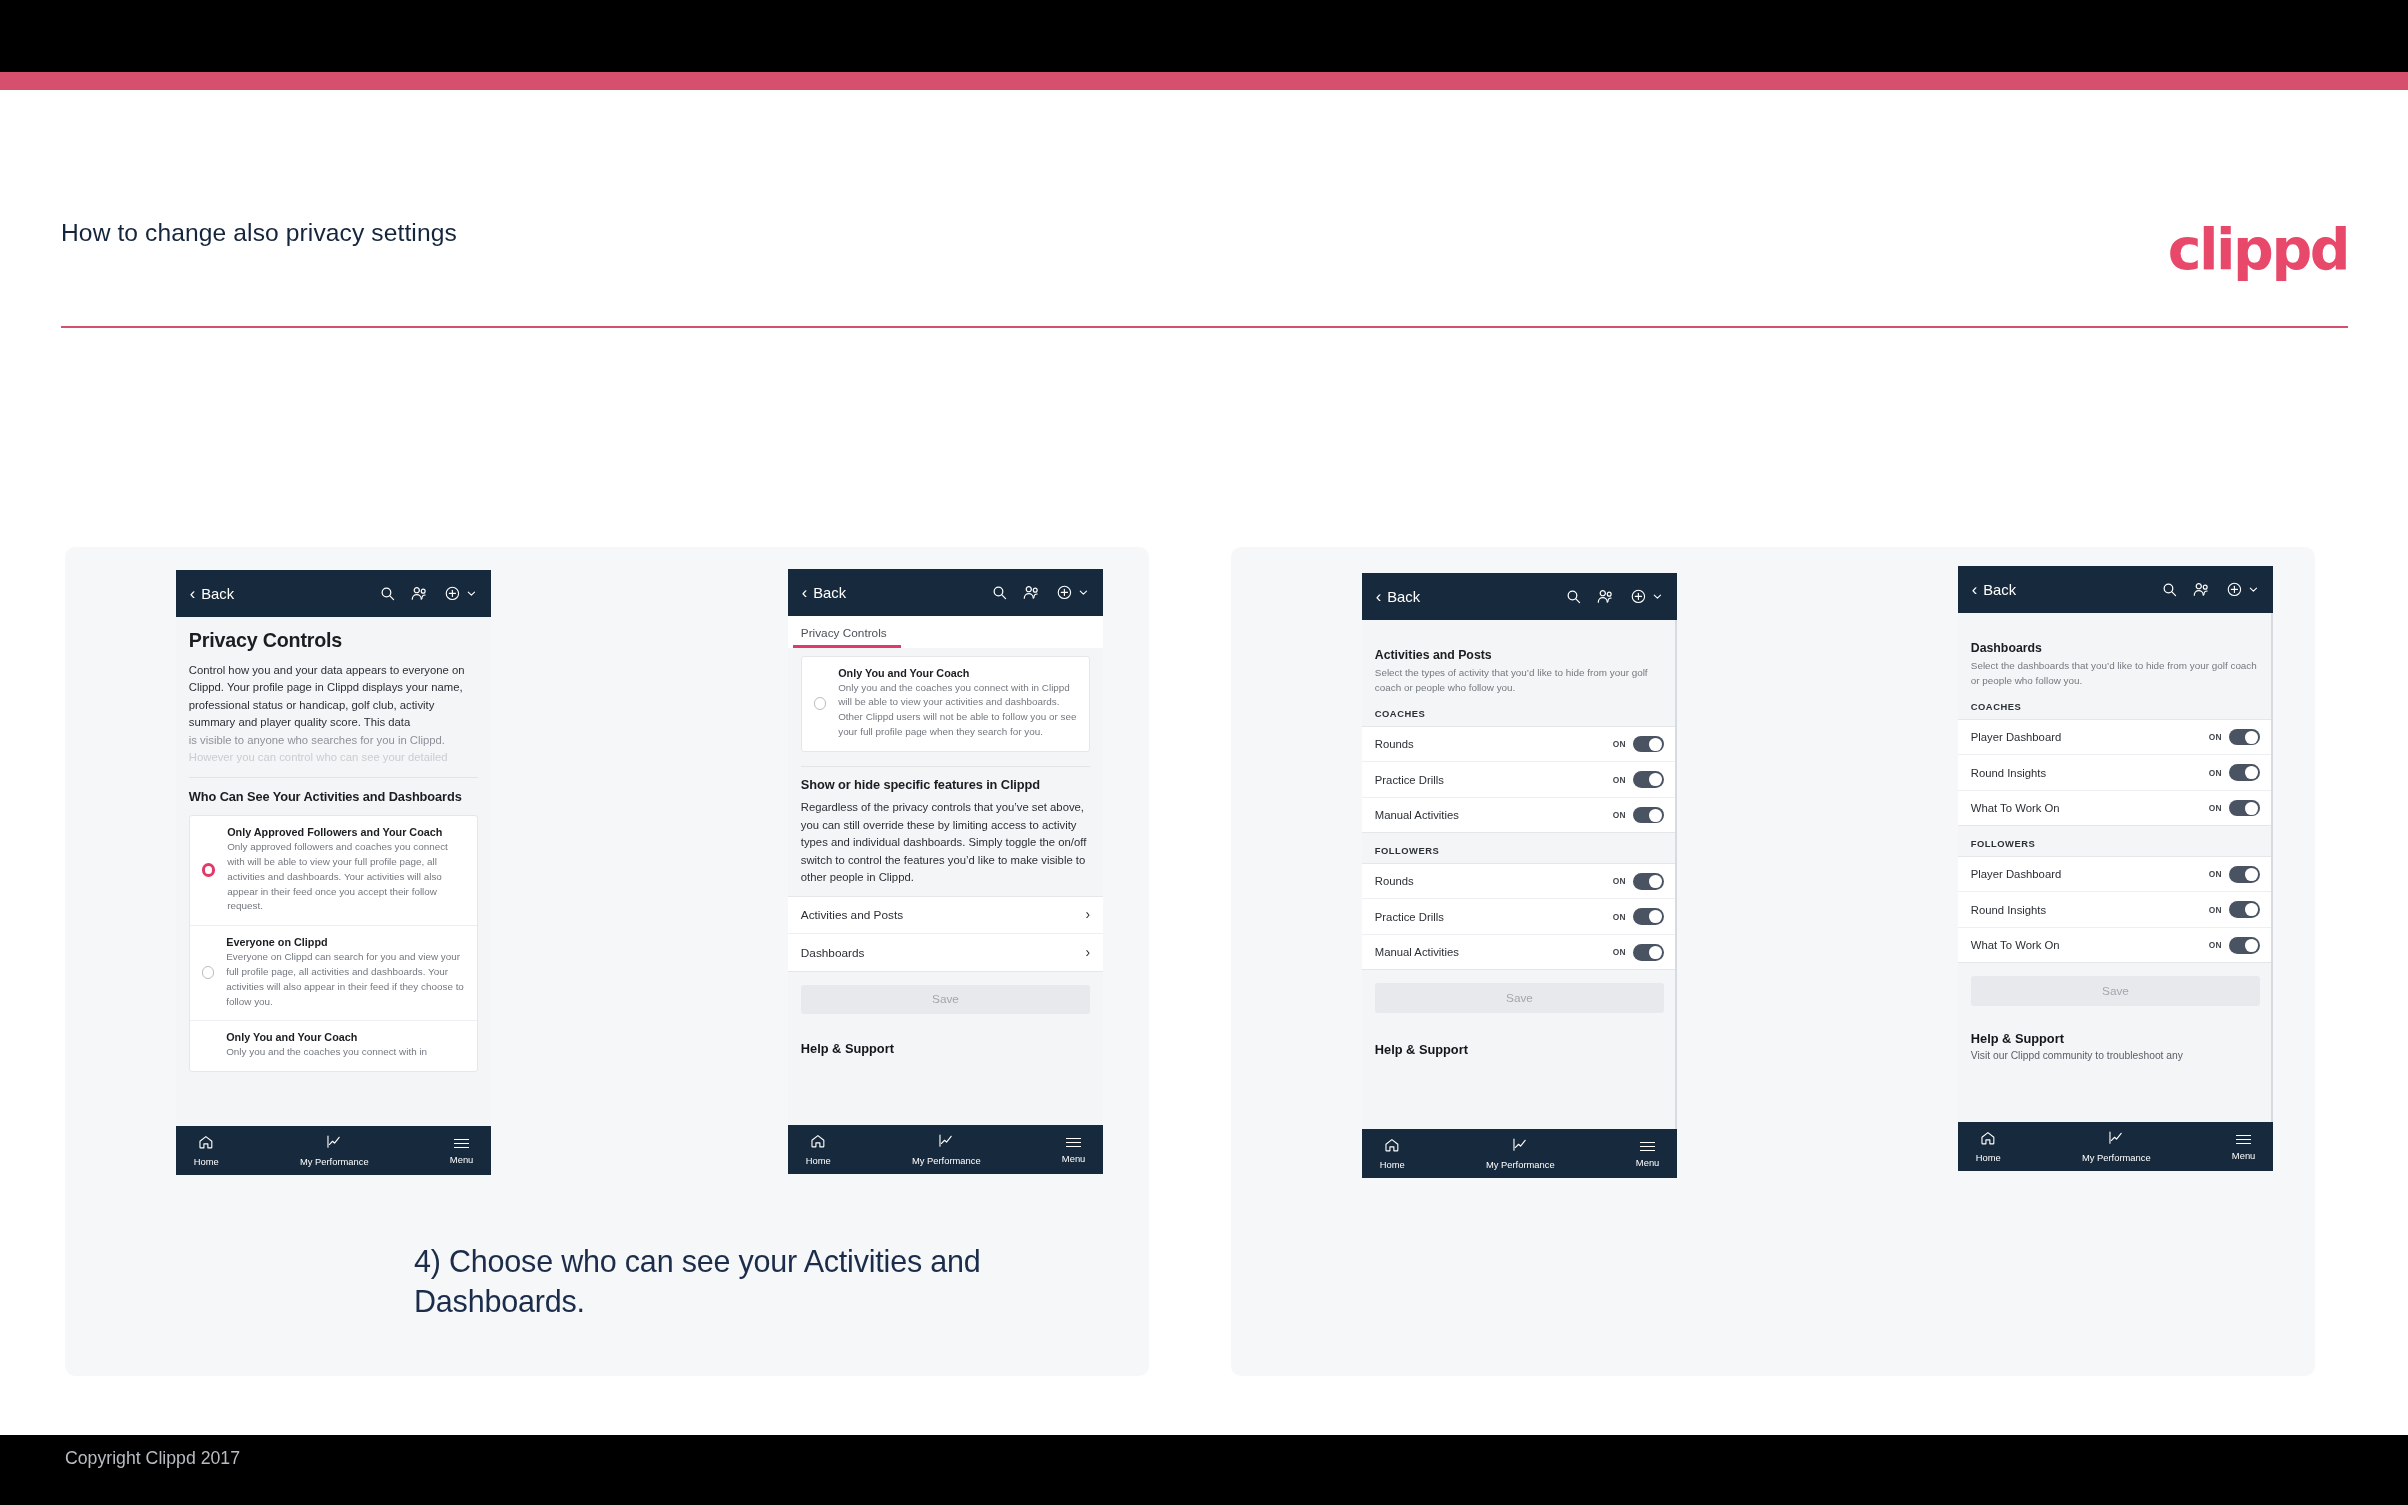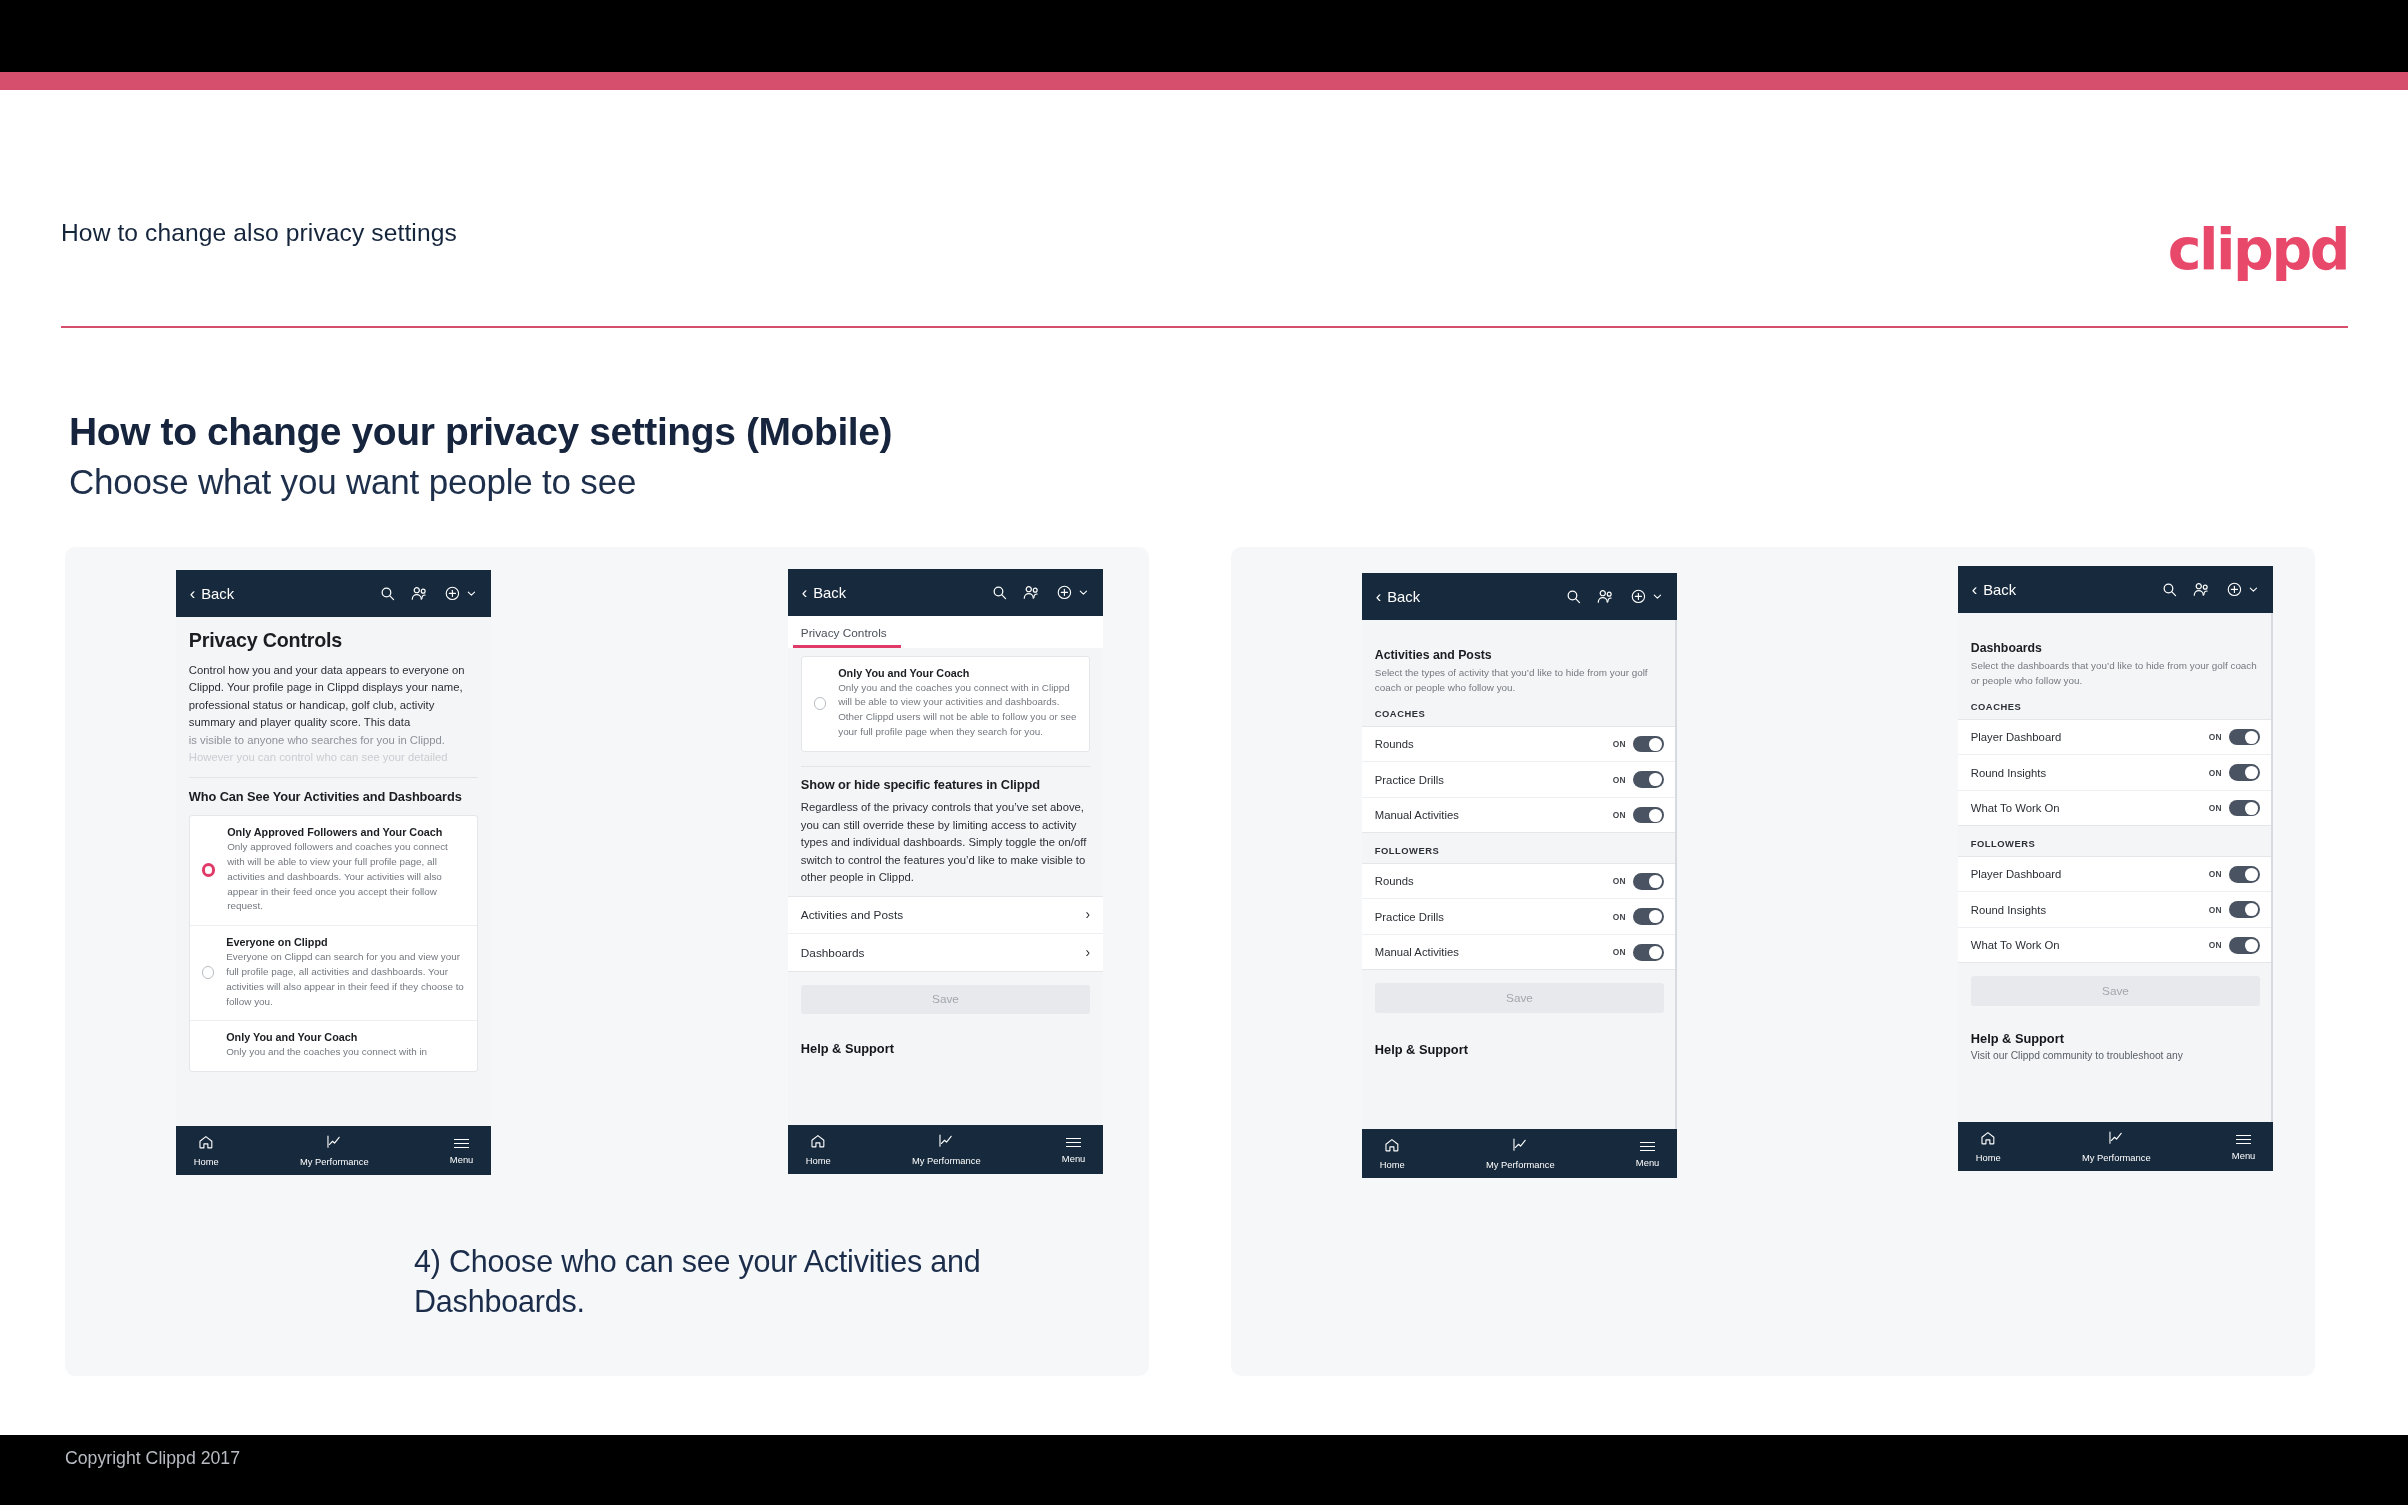--- a/index.html
+++ b/index.html
@@ -113,22 +113,20 @@
   <div class="top-black"></div>
   <div class="top-pink"></div>
   <div class="bottom-black"></div>
 
   <div class="page">
 
     <div class="hdr-title">How to change also privacy settings</div>
     <div class="logo">clippd</div>
     <div class="hdr-rule"></div>
 
-    <div class="h1">How to change your privacy settings (Mobile)</div>
-    <div class="h2">Choose what you want people to see</div>
 
     <div class="card card-a"></div>
 
     <div class="phone p1">
       <div class="nav">
         <div class="nav-back">
           <span class="chev">‹</span>
           <span>Back</span>
         </div>
         <div class="nav-icons">

